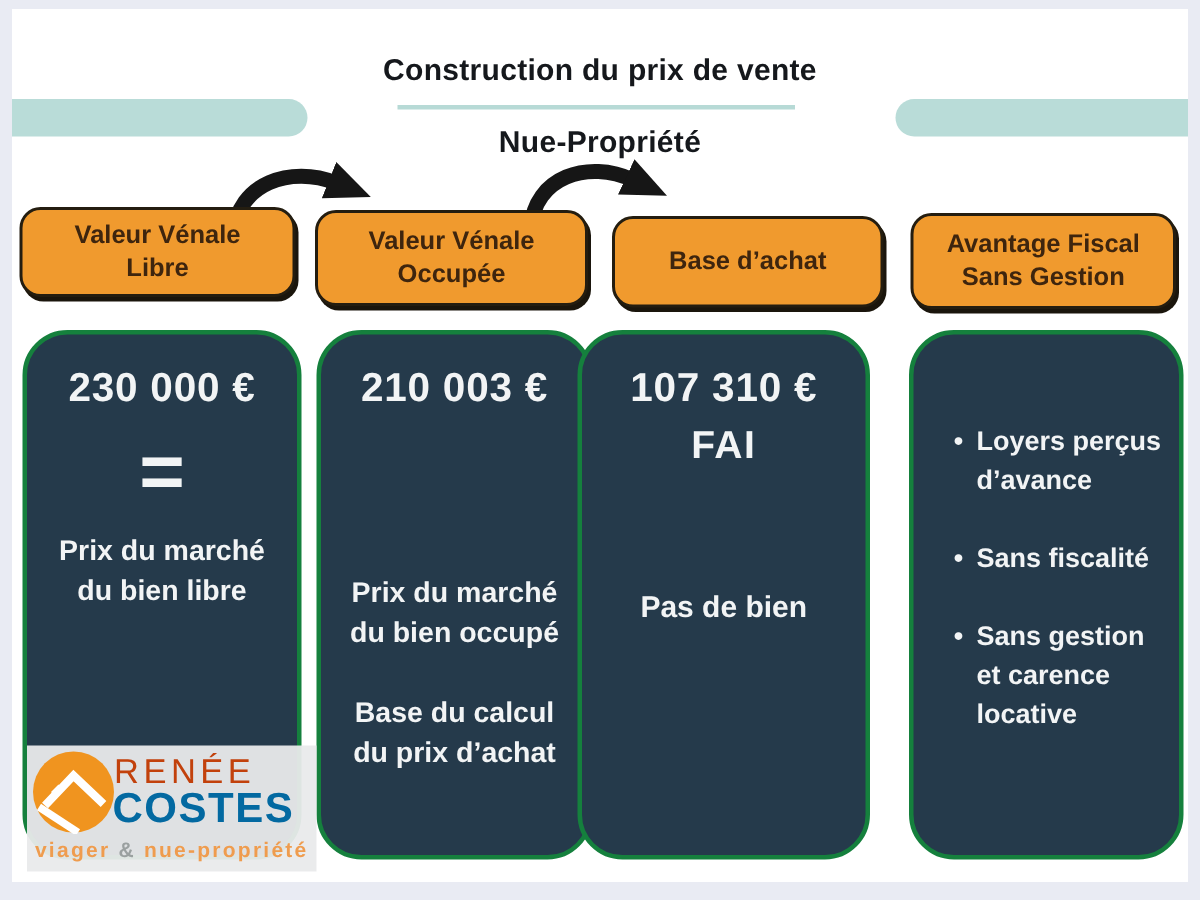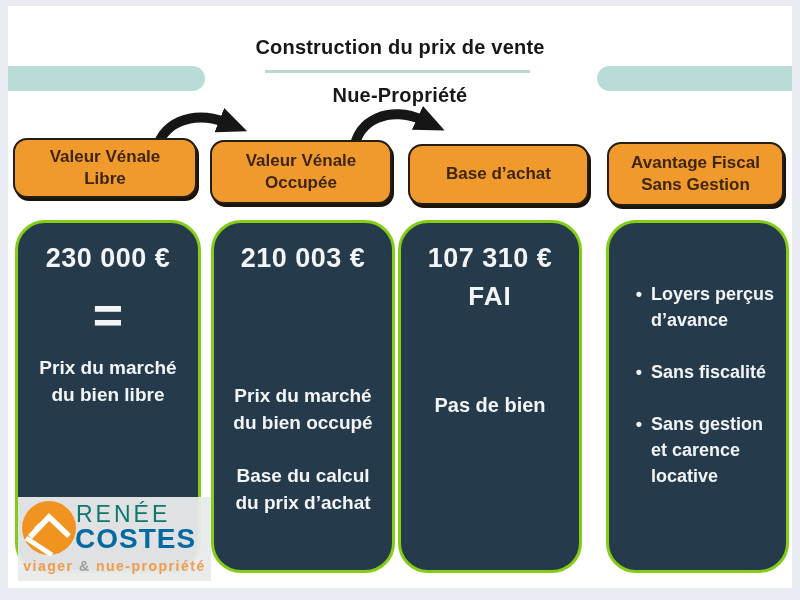--- a/index.html
+++ b/index.html
@@ -23,34 +23,34 @@
   .hbox{position:absolute;background:#f09a2e;border:2px solid #241d10;border-radius:14px;
         box-shadow:2px 3px 0 #1a150c;display:flex;align-items:center;justify-content:center;
         color:#3e250e;font-weight:bold;font-size:17px;line-height:1.3;text-align:center;
         white-space:pre-line;}
 
   
   .arrow{position:absolute;overflow:visible;}
   .arrow path{stroke:#161616;stroke-width:10;fill:none;stroke-linecap:round;}
 
   
-  .card{position:absolute;top:214px;height:347px;background:#253a4b;border:3px solid #84cc16;
+  .card{position:absolute;top:214px;height:347px;background:#253a4b;border:3px solid #15803d;
         border-radius:30px;color:#f2f4f5;text-align:center;}
   .card .val{position:absolute;left:0;width:100%;top:20px;font-size:27px;font-weight:bold;letter-spacing:.5px;}
   .card .subval{position:absolute;left:0;width:100%;top:58px;font-size:26px;font-weight:bold;letter-spacing:1px;}
   .card .eq{position:absolute;left:0;width:100%;top:62px;font-size:52px;font-weight:bold;}
   .card .txt{position:absolute;left:0;width:100%;font-size:19px;font-weight:bold;line-height:1.4;white-space:pre-line;}
   .bullets{position:absolute;left:18px;top:58px;right:8px;text-align:left;}
   .bullet-item{display:flex;margin-bottom:26px;font-size:18px;font-weight:bold;line-height:1.45;white-space:pre-line;}
   .bullet-dot{width:24px;flex:0 0 24px;text-align:center;font-size:18px;}
 
   
   .logo-box{position:absolute;left:10px;top:491px;width:193px;height:84px;background:rgba(233,234,235,.95);}
   .logo-circle{position:absolute;left:3px;top:3px;}
-  .brand1{position:absolute;left:58px;top:4px;font-size:23px;letter-spacing:3px;color:#0f766e;}
+  .brand1{position:absolute;left:58px;top:4px;font-size:23px;letter-spacing:3px;color:#c2410c;}
   .brand2{position:absolute;left:57px;top:26px;font-size:28px;font-weight:bold;letter-spacing:1px;color:#0369a1;}
   .tagline{position:absolute;left:0;top:61px;width:100%;text-align:center;font-size:14px;
            letter-spacing:1.5px;color:#ef9c4e;font-weight:bold;}
   .tagline .amp{color:#9aa0a0;}
 </style>
 </head>
 <body>
 
 <div class="frame">
   <div class="canvas">
@@ -95,21 +95,21 @@
     </div>
 
     <div class="card" style="left:203px;width:178px;">
       <div class="val">210 003 €</div>
       <div class="txt" style="top:160px;">Prix du marché
 du bien occupé</div>
       <div class="txt" style="top:240px;">Base du calcul
 du prix d’achat</div>
     </div>
 
-    <div class="card" style="left:390px;width:178px;">
+    <div class="card" style="left:377px;width:178px;padding-left:11px;">
       <div class="val">107 310 €</div>
       <div class="subval">FAI</div>
       <div class="txt" style="top:168px;font-size:20px;">Pas de bien</div>
     </div>
 
     <div class="card" style="left:598px;width:177px;">
       <div class="bullets">
         <div class="bullet-item">
           <span class="bullet-dot">•</span>
           <span>Loyers perçus

